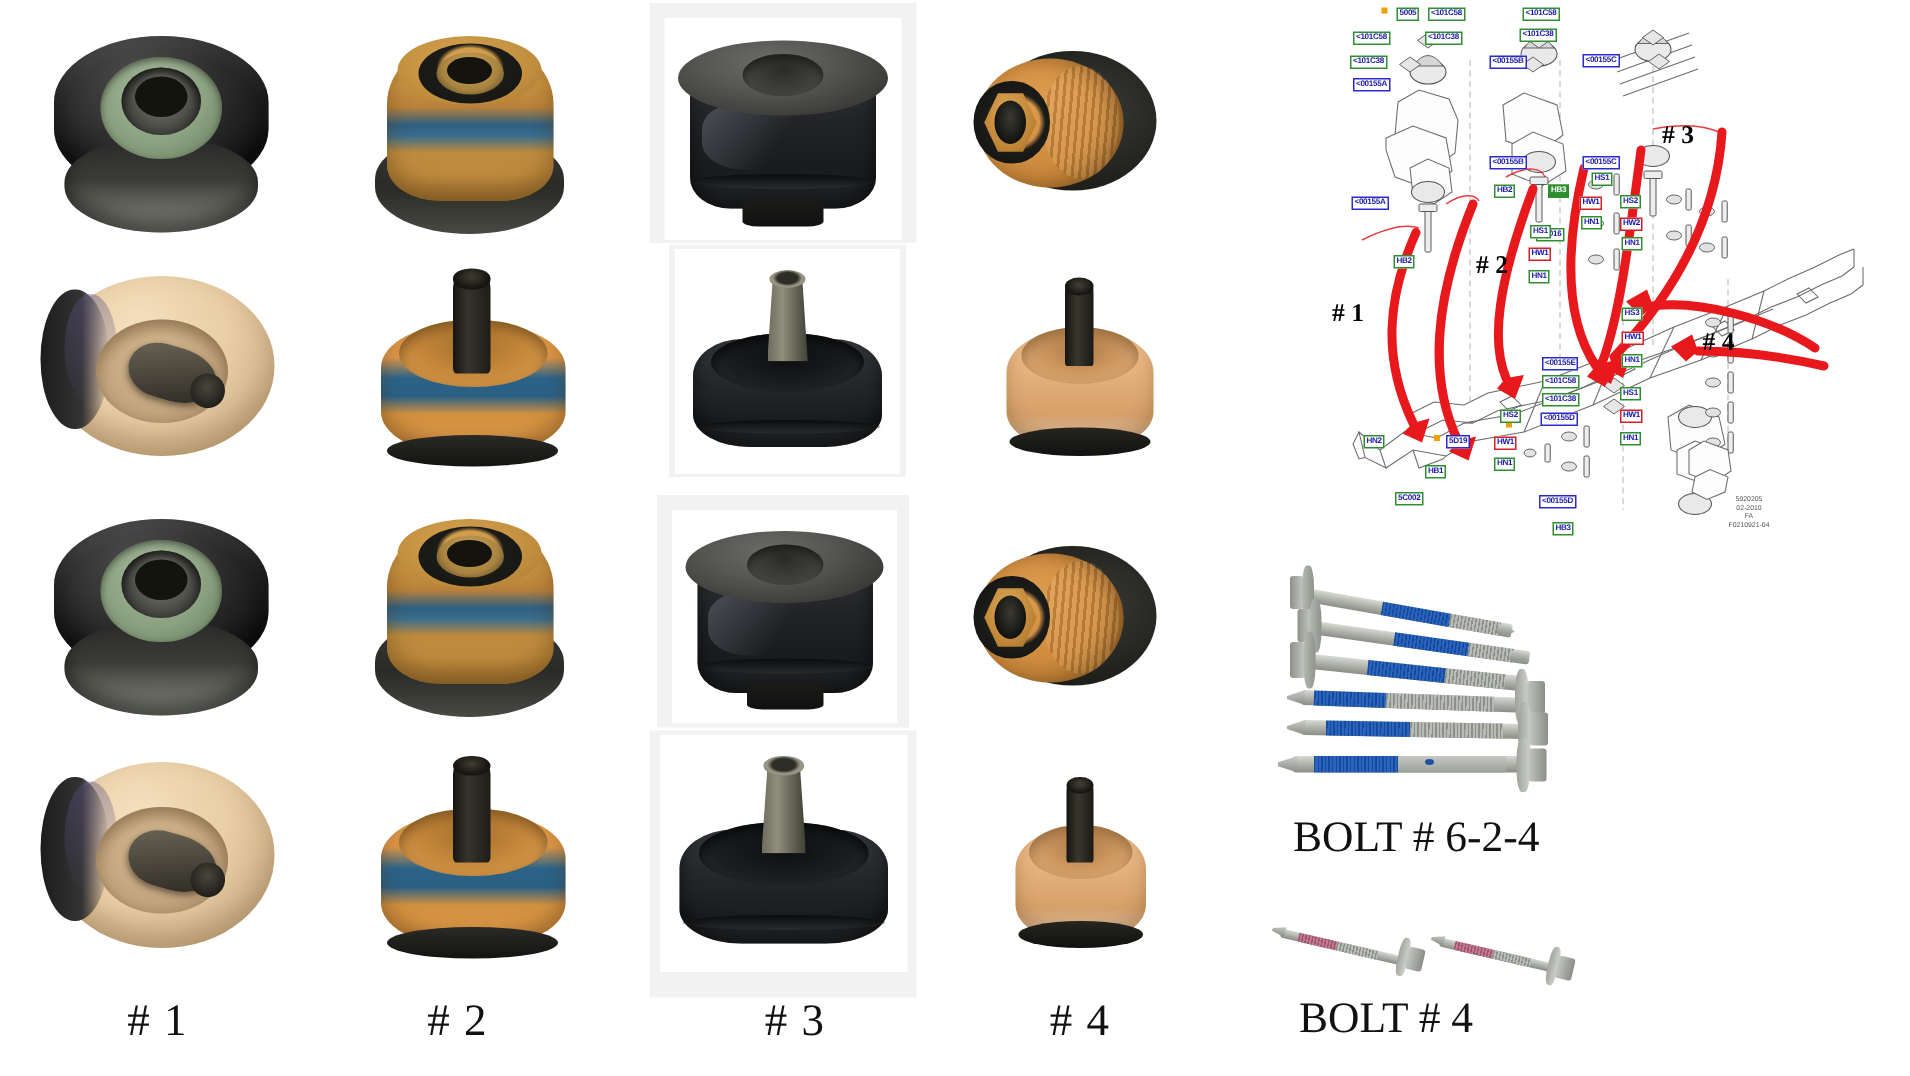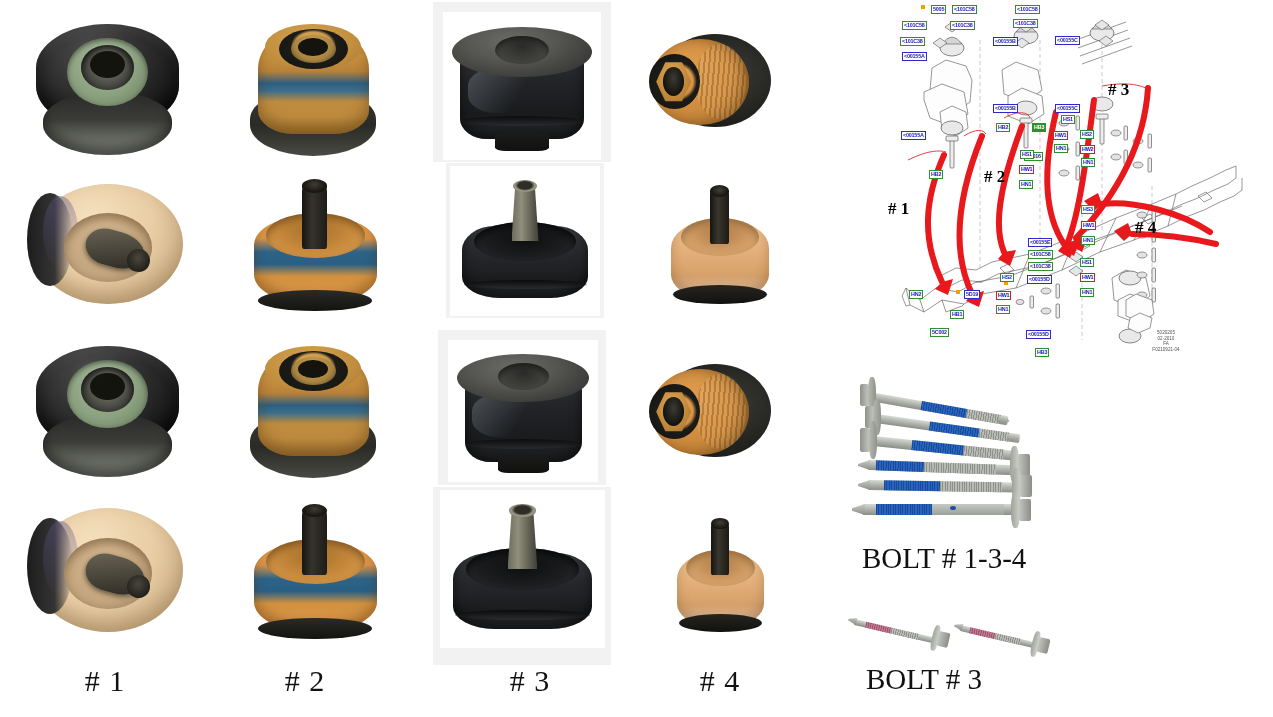--- a/index.html
+++ b/index.html
@@ -548,21 +548,21 @@
       <div class="shank" style="background:linear-gradient(180deg,#d7dad4 0%,#b2b6af 45%,#8a8e87 100%);"></div>
       <div class="bolt-cap" style="left:14px;top:0;width:56px;height:100%;background:repeating-linear-gradient(90deg,#174a9c 0 1px,#2a65bd 1px 2.4px);"></div>
       <div class="bolt-cap" style="left:70px;top:0;width:72px;height:100%;background:linear-gradient(180deg,#c6c9c3,#9ca09a);"></div>
       <div class="bolt-cap" style="left:88px;top:2px;width:6px;height:4px;border-radius:50%;background:#1f4f9e;"></div>
     </div>
     <div class="bolt-cap" style="left:4px;top:136px;width:13px;height:11px;background:linear-gradient(180deg,#c9ccc6,#8a8e87);clip-path:polygon(100% 0,100% 100%,0 62%,0 38%);"></div>
     <div class="bolt-cap" style="left:163px;top:124px;width:9px;height:36px;background:linear-gradient(90deg,#9da19a,#cfd2cc);border-radius:40%;"></div>
     <div class="bolt-cap" style="left:171px;top:131px;width:12px;height:22px;background:linear-gradient(90deg,#c3c6c0,#8a8e87);border-radius:2px;"></div>
   </div>
 
-  <div class="bolt-caption" style="left:862px;top:542px;">BOLT # 1-3-4</div>
+  <div class="bolt-caption" style="left:862px;top:542px;">BOLT # 6-2-4</div>
 
   <div class="boltbox" style="left:848px;top:605px;width:215px;height:50px;">
     <div class="bolt" style="left:6px;top:14px;width:85px;height:6px;transform:rotate(13deg);">
       <div class="shank" style="background:linear-gradient(180deg,#d4d7d1 0%,#aeb2ab 50%,#878b84 100%);"></div>
       <div class="bolt-cap" style="left:12px;top:0;width:26px;height:100%;background:repeating-linear-gradient(90deg,#9e556d 0 1px,#c27a93 1px 2.2px);"></div>
       <div class="bolt-cap" style="left:38px;top:0;width:28px;height:100%;background:repeating-linear-gradient(90deg,#8e918a 0 1px,#bcbfb9 1px 2.2px);"></div>
     </div>
     <div class="bolt-cap" style="left:0px;top:12px;width:9px;height:7px;background:linear-gradient(180deg,#c9ccc6,#8a8e87);clip-path:polygon(100% 0,100% 100%,0 62%,0 38%);transform:rotate(13deg);"></div>
     <div class="bolt-cap" style="left:84px;top:20px;width:7px;height:26px;background:linear-gradient(90deg,#a0a49d,#d2d5cf);border-radius:38%;transform:rotate(13deg);"></div>
     <div class="bolt-cap" style="left:90px;top:27px;width:11px;height:15px;background:linear-gradient(90deg,#c3c6c0,#8a8e87);border-radius:2px;transform:rotate(13deg);"></div>
@@ -570,21 +570,21 @@
     <div class="bolt" style="left:112px;top:20px;width:78px;height:6px;transform:rotate(13deg);">
       <div class="shank" style="background:linear-gradient(180deg,#d4d7d1 0%,#aeb2ab 50%,#878b84 100%);"></div>
       <div class="bolt-cap" style="left:10px;top:0;width:26px;height:100%;background:repeating-linear-gradient(90deg,#9e556d 0 1px,#c27a93 1px 2.2px);"></div>
       <div class="bolt-cap" style="left:36px;top:0;width:26px;height:100%;background:repeating-linear-gradient(90deg,#8e918a 0 1px,#bcbfb9 1px 2.2px);"></div>
     </div>
     <div class="bolt-cap" style="left:106px;top:18px;width:9px;height:7px;background:linear-gradient(180deg,#c9ccc6,#8a8e87);clip-path:polygon(100% 0,100% 100%,0 62%,0 38%);transform:rotate(13deg);"></div>
     <div class="bolt-cap" style="left:184px;top:26px;width:7px;height:26px;background:linear-gradient(90deg,#a0a49d,#d2d5cf);border-radius:38%;transform:rotate(13deg);"></div>
     <div class="bolt-cap" style="left:190px;top:33px;width:11px;height:15px;background:linear-gradient(90deg,#c3c6c0,#8a8e87);border-radius:2px;transform:rotate(13deg);"></div>
   </div>
 
-  <div class="bolt-caption" style="left:866px;top:663px;">BOLT # 3</div>
+  <div class="bolt-caption" style="left:866px;top:663px;">BOLT # 4</div>
 
   <div class="diagram" style="left:880px;top:0px;width:393px;height:365px;">
     <svg class="dg-svg" width="393" height="365" viewBox="0 0 393 365">
       <g stroke="#6a6a6a" stroke-width="0.7" fill="none">
 
         <path d="M40 300 L56 288 L78 292 L96 282 L130 276 L176 258 L214 240 L248 228 L282 214 L300 205"></path>
         <path d="M44 312 L62 300 L84 304 L102 294 L136 288 L182 270 L220 252 L254 240 L288 226 L306 217"></path>
         <path d="M26 288 L40 300 L44 312 L30 305 Z" fill="#fbfbfb"></path>
         <path d="M60 276 L76 268 L96 270 L112 262 L150 254 L196 236 L236 218 L272 204 L296 194"></path>
         <path d="M66 288 L82 280 L102 282 L118 274 L156 266 L202 248 L242 230 L278 216 L302 206"></path>

